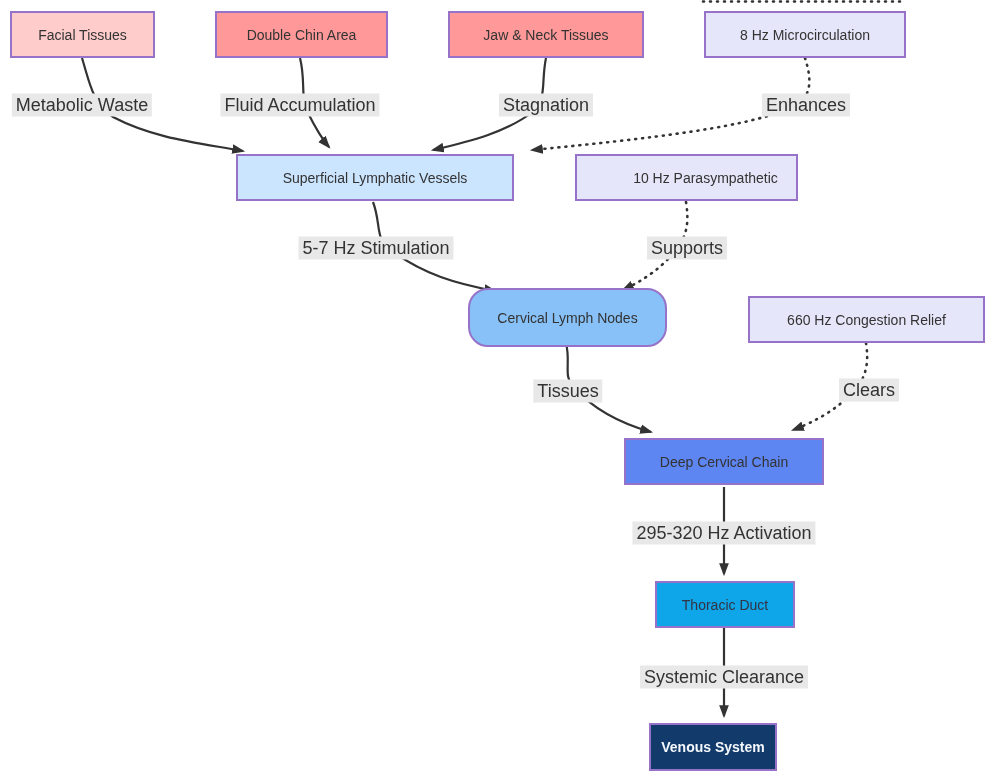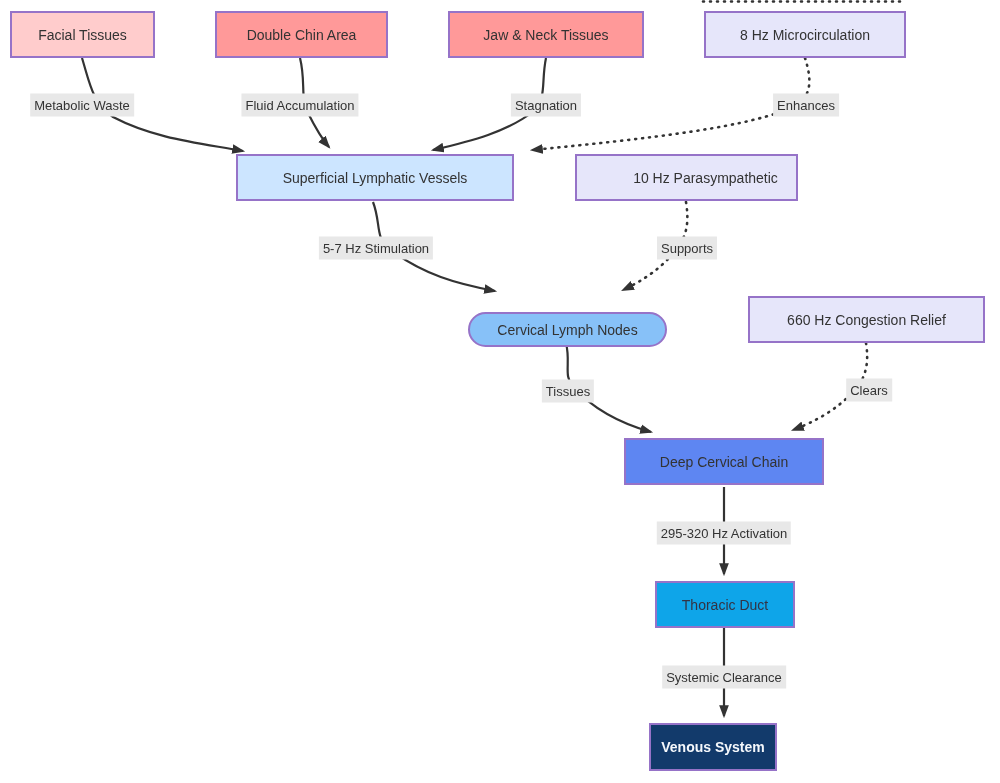--- a/index.html
+++ b/index.html
@@ -16,31 +16,31 @@
   .node{
     position:absolute;box-sizing:border-box;
     border:2px solid #9673c8;
     display:flex;align-items:center;justify-content:center;
     font-size:14px;color:#333333;white-space:nowrap;
     z-index:2;
   }
   .elabel{
     position:absolute;transform:translate(-50%,-50%);
     background:#e8e8e8;color:#333333;
-    font-size:13px;line-height:23px;padding:0 4px;
+    font-size:18px;line-height:23px;padding:0 4px;
     white-space:nowrap;z-index:3;
   }
   
   #n-facial      {left:10px;  top:11px;  width:145px; height:47px;}
   #n-double-chin {left:215px; top:11px;  width:173px; height:47px;}
   #n-jaw-neck    {left:448px; top:11px;  width:196px; height:47px;}
   #n-micro-8hz   {left:704px; top:11px;  width:202px; height:47px;}
   #n-superficial {left:236px; top:154px; width:278px; height:47px;}
   #n-para-10hz   {left:575px; top:154px; width:223px; height:47px;}
-  #n-cervical    {left:468px; top:312px; width:199px; height:35px;border-radius:20px;}
+  #n-cervical    {left:468px; top:288px; width:199px; height:59px;border-radius:20px;}
   #n-cong-660hz  {left:748px; top:296px; width:237px; height:47px;}
   #n-deep-chain  {left:624px; top:438px; width:200px; height:47px;}
   #n-thoracic    {left:655px; top:581px; width:140px; height:47px;}
   #n-venous      {left:649px; top:723px; width:128px; height:48px;font-weight:bold;}
   
   #el-0{left:82px;  top:105px;}
   #el-1{left:300px; top:105px;}
   #el-2{left:546px; top:105px;}
   #el-3{left:806px; top:105px;}
   #el-4{left:376px; top:248px;}

